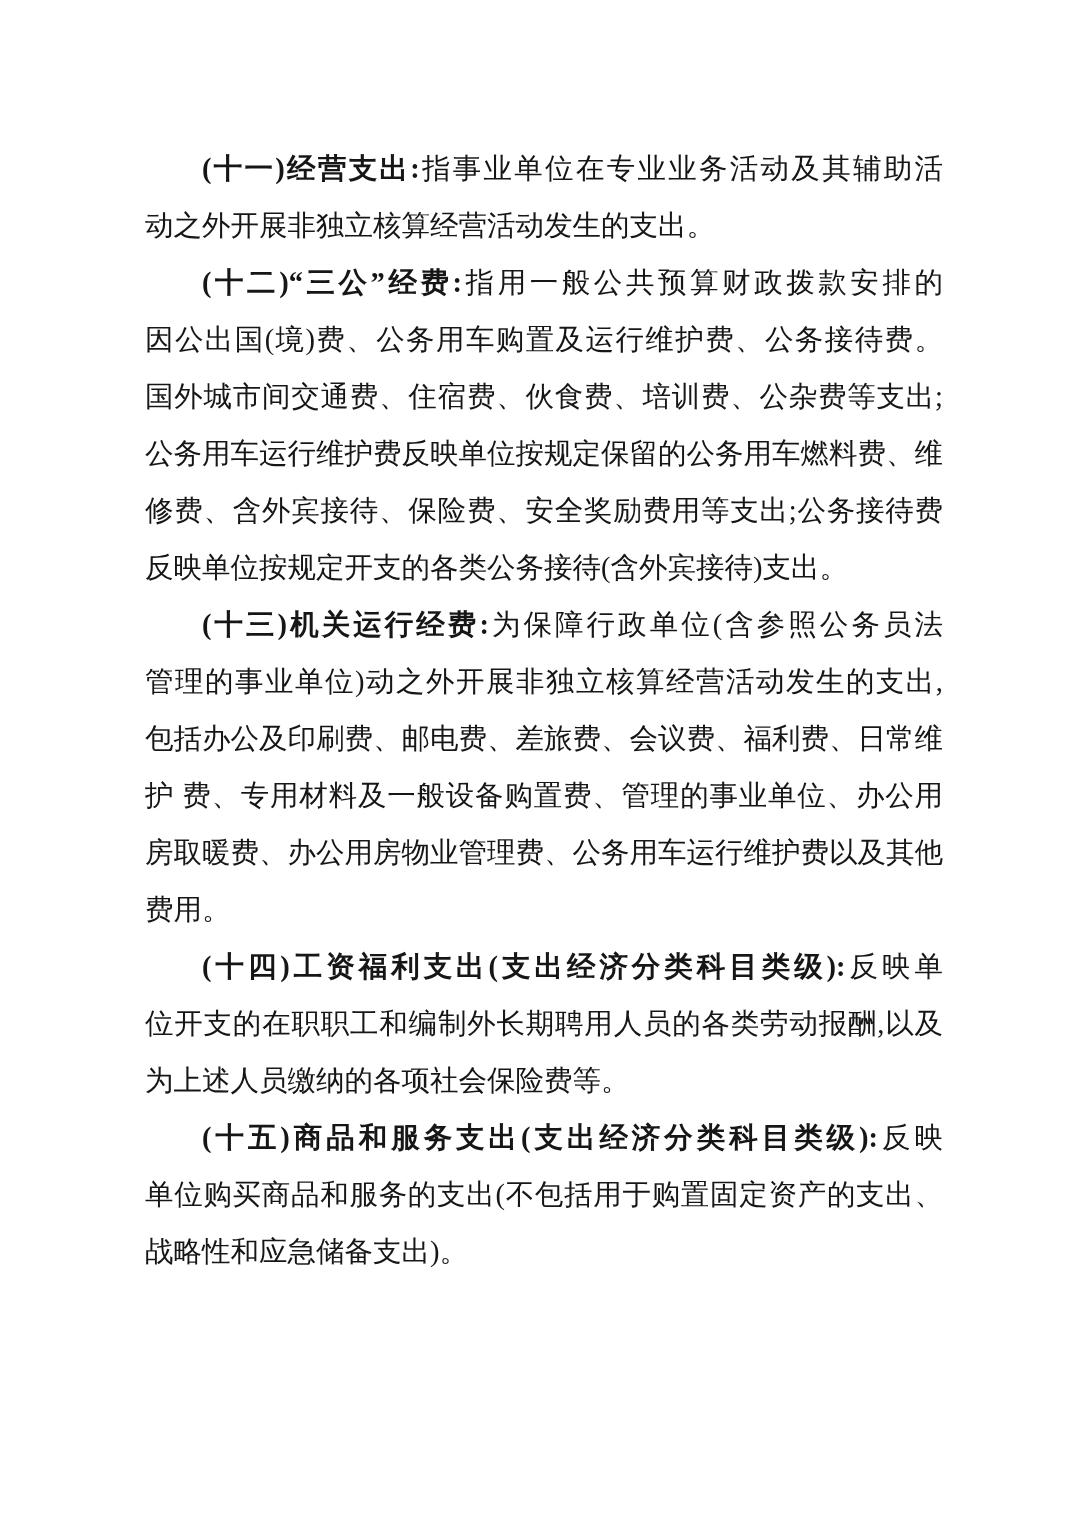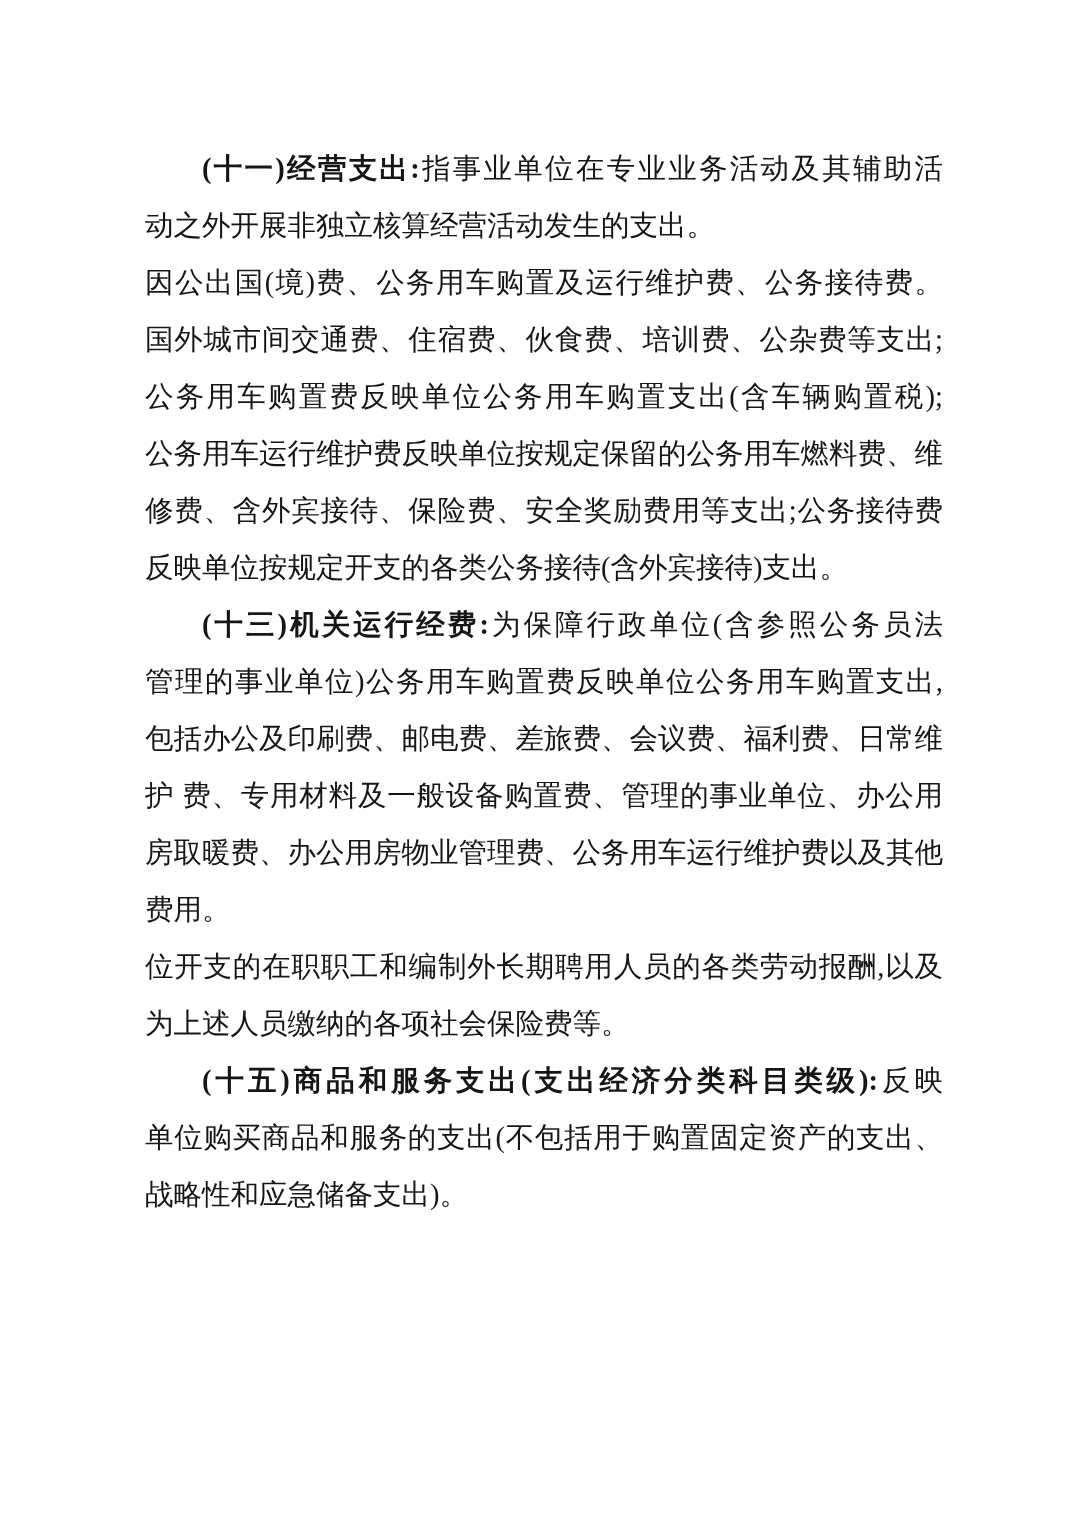--- a/index.html
+++ b/index.html
@@ -61,36 +61,37 @@
 </head>
 <body>
 
 <div class="page">
   <main class="doc-body">
       <section class="paragraph">
         <div class="line indent"><span class="seg bold">(十一)经营支出:</span><span class="seg">指事业单位在专业业务活动及其辅助活</span></div>
         <div class="line final"><span class="seg">动之外开展非独立核算经营活动发生的支出。</span></div>
       </section>
       <section class="paragraph">
+        <div class="line indent"><span class="seg bold">(十二)“三公”经费:</span><span class="seg">指用一般公共预算财政拨款安排的</span></div>
         <div class="line"><span class="seg">因公出国(境)费、公务用车购置及运行维护费、公务接待费。</span></div>
         <div class="line"><span class="seg">国外城市间交通费、住宿费、伙食费、培训费、公杂费等支出;</span></div>
-        <div class="line"><span class="seg">公务用车购置费反映单位公务用车购置支出(含车辆购置税);</span></div>
         <div class="line"><span class="seg">公务用车运行维护费反映单位按规定保留的公务用车燃料费、维</span></div>
         <div class="line"><span class="seg">修费、含外宾接待、保险费、安全奖励费用等支出;公务接待费</span></div>
         <div class="line final"><span class="seg">反映单位按规定开支的各类公务接待(含外宾接待)支出。</span></div>
       </section>
       <section class="paragraph">
         <div class="line indent"><span class="seg bold">(十三)机关运行经费:</span><span class="seg">为保障行政单位(含参照公务员法</span></div>
-        <div class="line"><span class="seg">管理的事业单位)公务用车购置费反映单位公务用车购置支出,</span></div>
+        <div class="line"><span class="seg">管理的事业单位)动之外开展非独立核算经营活动发生的支出,</span></div>
         <div class="line"><span class="seg">包括办公及印刷费、邮电费、差旅费、会议费、福利费、日常维</span></div>
         <div class="line"><span class="seg">护 费、专用材料及一般设备购置费、管理的事业单位、办公用</span></div>
         <div class="line"><span class="seg">房取暖费、办公用房物业管理费、公务用车运行维护费以及其他</span></div>
         <div class="line final"><span class="seg">费用。</span></div>
       </section>
       <section class="paragraph">
+        <div class="line indent"><span class="seg bold">(十四)工资福利支出(支出经济分类科目类级):</span><span class="seg">反映单</span></div>
         <div class="line"><span class="seg">位开支的在职职工和编制外长期聘用人员的各类劳动报酬,以及</span></div>
         <div class="line final"><span class="seg">为上述人员缴纳的各项社会保险费等。</span></div>
       </section>
       <section class="paragraph">
         <div class="line indent"><span class="seg bold">(十五)商品和服务支出(支出经济分类科目类级):</span><span class="seg">反映</span></div>
         <div class="line"><span class="seg">单位购买商品和服务的支出(不包括用于购置固定资产的支出、</span></div>
         <div class="line final"><span class="seg">战略性和应急储备支出)。</span></div>
       </section>
     </main>
 </div>

